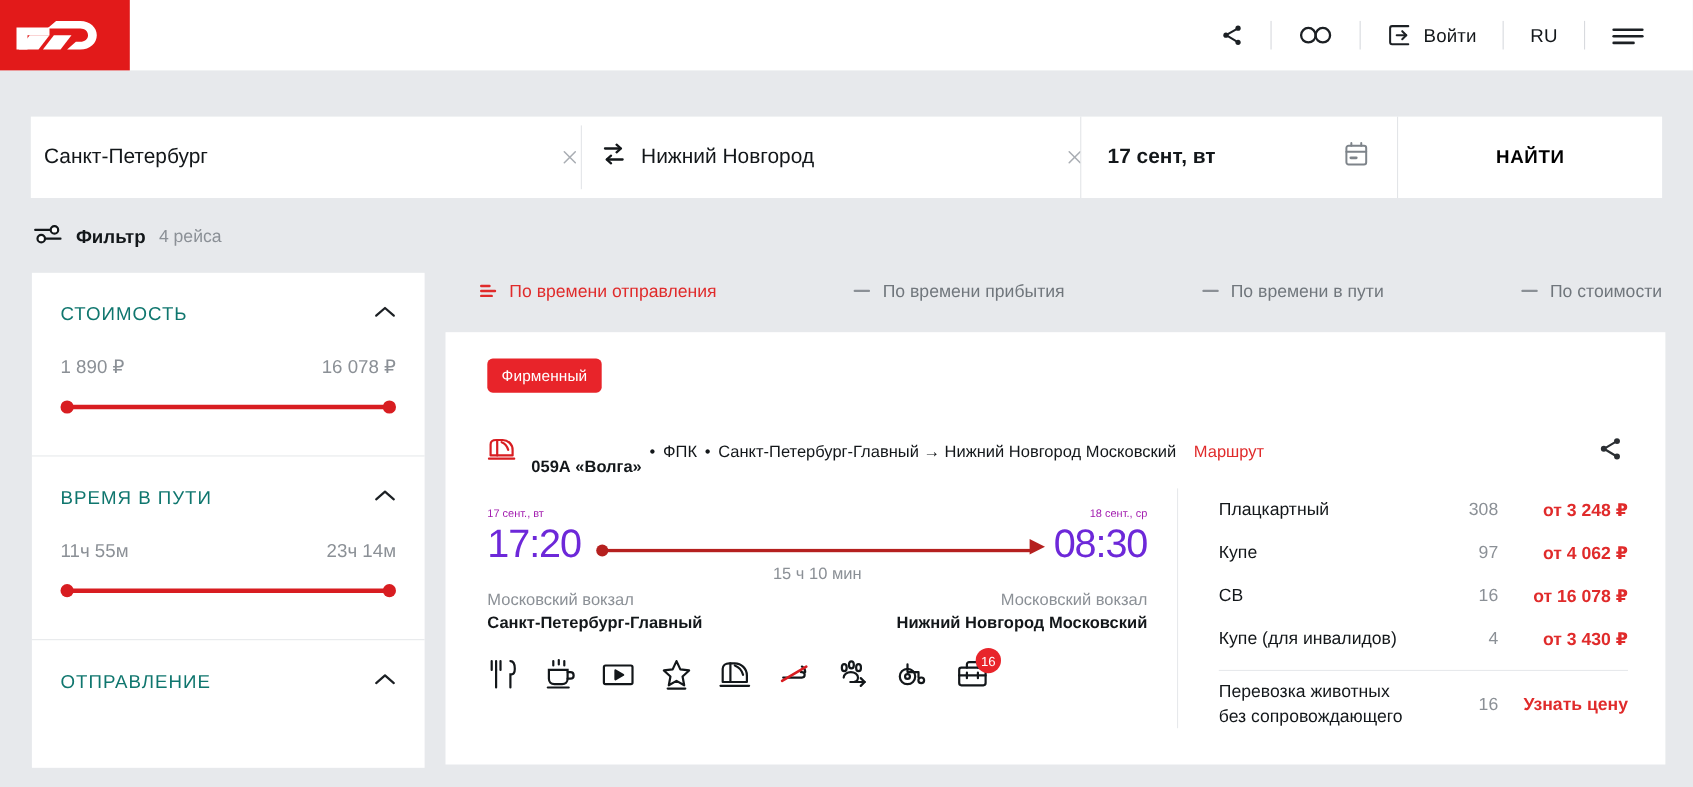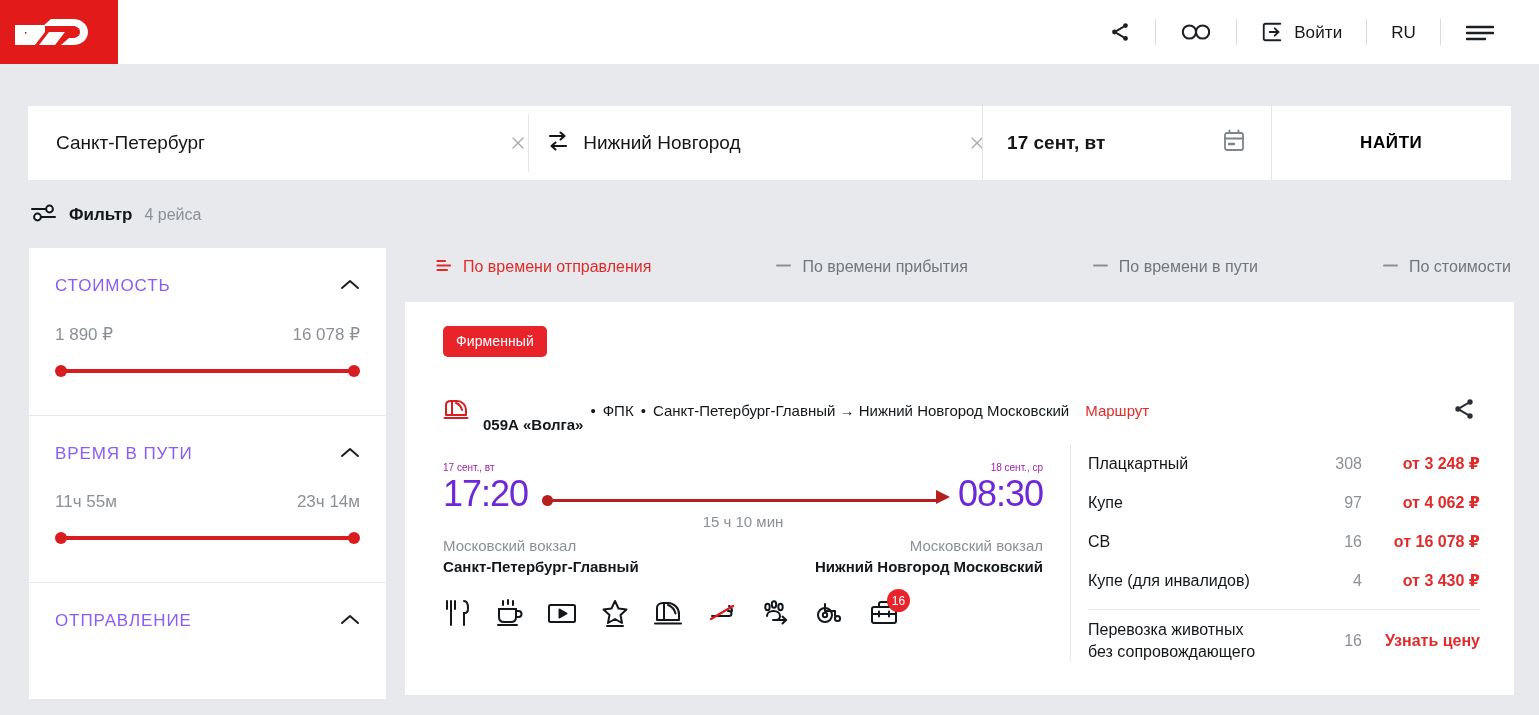--- a/index.html
+++ b/index.html
@@ -47,21 +47,21 @@
     position: absolute; top: 106px; left: 28px;
     width: 1483px; height: 74px;
     background: #ffffff;
     display: flex; align-items: stretch;
   }
   .sb-field {
     display: flex; align-items: center;
     position: relative;
     font-size: 19px; color: #13171a;
   }
-  .sb-from { width: 522px; padding-left: 28px; }
+  .sb-from { width: 522px; padding-left: 12px; }
   .sb-to   { width: 472px; padding-left: 18px; }
   .sb-date { width: 300px; padding-left: 24px; border-left: 1px solid #e3e5e8; position: relative; }
   .sb-find {
     width: 251px; border-left: 1px solid #e3e5e8;
     display: flex; align-items: center; justify-content: center;
     color: #000000; font-size: 17px; font-weight: 700;
     letter-spacing: .6px; cursor: pointer;
   }
   .clear-x {
     position: absolute; right: 0; top: 50%; transform: translateY(-50%);
@@ -89,21 +89,21 @@
     position: absolute; top: 248px; left: 29px;
     width: 357px; background: #ffffff;
   }
   .fsection { padding: 0 26px; border-bottom: 1px solid #e7e9ec; }
   .fsection:last-child { border-bottom: none; }
   .fsec-head {
     display: flex; align-items: center; justify-content: space-between;
     height: 76px; cursor: pointer;
   }
   .fsec-title {
-    font-size: 17px; letter-spacing: .9px; color: #8b5cf6; font-weight: 400;
+    font-size: 17px; letter-spacing: .9px; color: #0f766e; font-weight: 400;
     text-transform: uppercase;
   }
   .chev { color: #1c2024; }
   .frange { display: flex; justify-content: space-between; padding-bottom: 20px; }
   .frange span { font-size: 17px; color: #8b9096; }
   .slider { position: relative; height: 12px; margin-bottom: 38px; }
   .slider .track {
     position: absolute; left: 5px; right: 5px; top: 4px; height: 4px;
     background: #d81d21; border-radius: 2px;
   }
@@ -196,21 +196,21 @@
     position: absolute; top: -9px; right: -11px;
     min-width: 23px; height: 23px; border-radius: 50%;
     background: #e8242a; color: #fff; font-size: 12px;
     display: flex; align-items: center; justify-content: center;
     padding: 0 2px;
   }
 
   
   .pricebox {
     position: absolute; top: 142px; left: 665px; right: 34px;
-    border-left: 1px solid #e7e9ec; padding-left: 17px;
+    border-left: 1px solid #e7e9ec; padding-left: 37px;
   }
   .prow { display: flex; align-items: center; height: 39px; }
   .prow .pname { flex: 1 1 auto; font-size: 16px; color: #13171a; }
   .prow .pseats { width: 60px; text-align: right; font-size: 16px; color: #8b9096; }
   .prow .pprice { width: 118px; text-align: right; font-size: 16px; color: #e02b2b; font-weight: 700; }
   .prow.sep { border-top: 1px solid #e7e9ec; margin-top: 9px; padding-top: 9px; height: auto; }
   .prow.sep .pname { line-height: 1.35; }
   .prow .pprice.link { cursor: pointer; }
 </style>
 </head>

